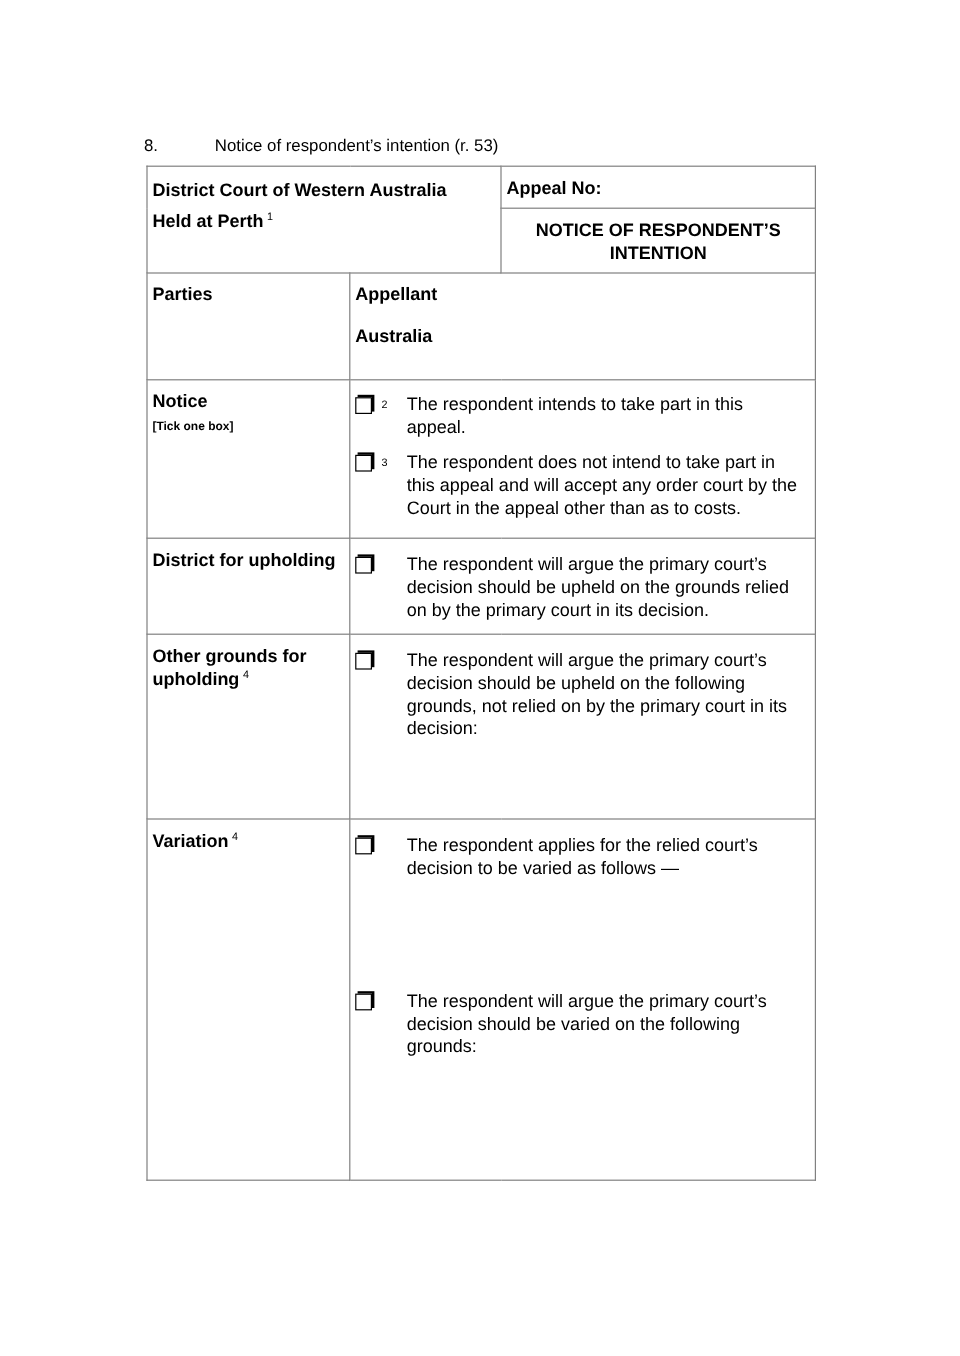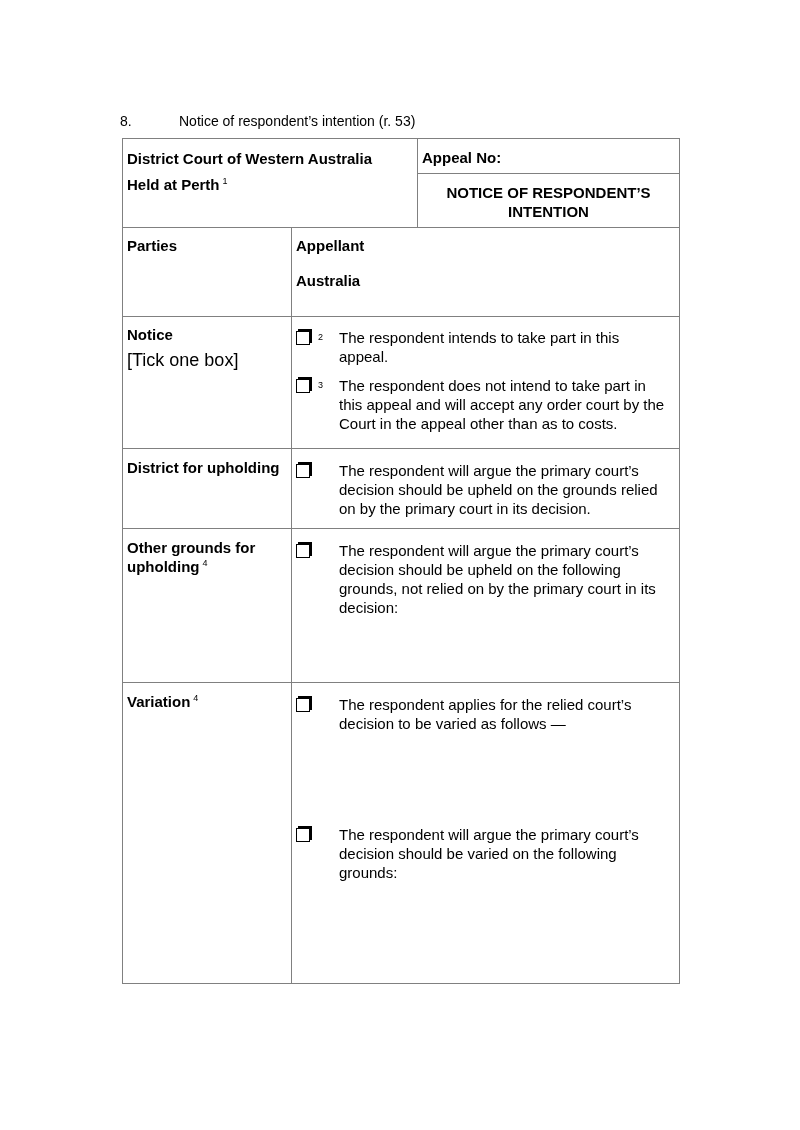--- a/index.html
+++ b/index.html
@@ -2,21 +2,21 @@
 <html><head>
 <meta charset="utf-8">
 <style>
   html, body { margin: 0; padding: 0; background: #ffffff; }
   body { width: 800px; height: 1130px; position: relative; font-family: "Liberation Sans", sans-serif; color: #000; }
   .heading { position: absolute; left: 120px; top: 113px; font-size: 14px; }
   .heading .num { display: inline-block; width: 59px; }
   table.form { position: absolute; left: 122px; top: 138px; width: 557px; border-collapse: collapse; table-layout: fixed; }
   table.form td { border: 1px solid #808080; vertical-align: top; padding: 0; }
   .lbl { font-weight: bold; font-size: 15px; line-height: 19px; }
-  .small { font-size: 18px; }
+  .small { font-size: 10px; font-weight: bold; }
   sup.fn { font-size: 9px; font-weight: normal; vertical-align: 6px; line-height: 0; margin-left: 3px; }
   .body-text { font-size: 15px; line-height: 19px; }
   .box { display: inline-block; width: 12px; height: 12px; border: 1.2px solid #000; position: relative; background: #fff; box-shadow: 2px -2px 0 0 #000; margin-top: 1px; }
   .opt { position: relative; }
   .opt .box { position: absolute; left: 4px; top: 2px; }
   .opt .fnum { position: absolute; left: 26px; top: 0px; font-size: 9px; }
   .opt .txt { margin-left: 47px; margin-right: 8px; }
 </style>
 </head>
 <body>

